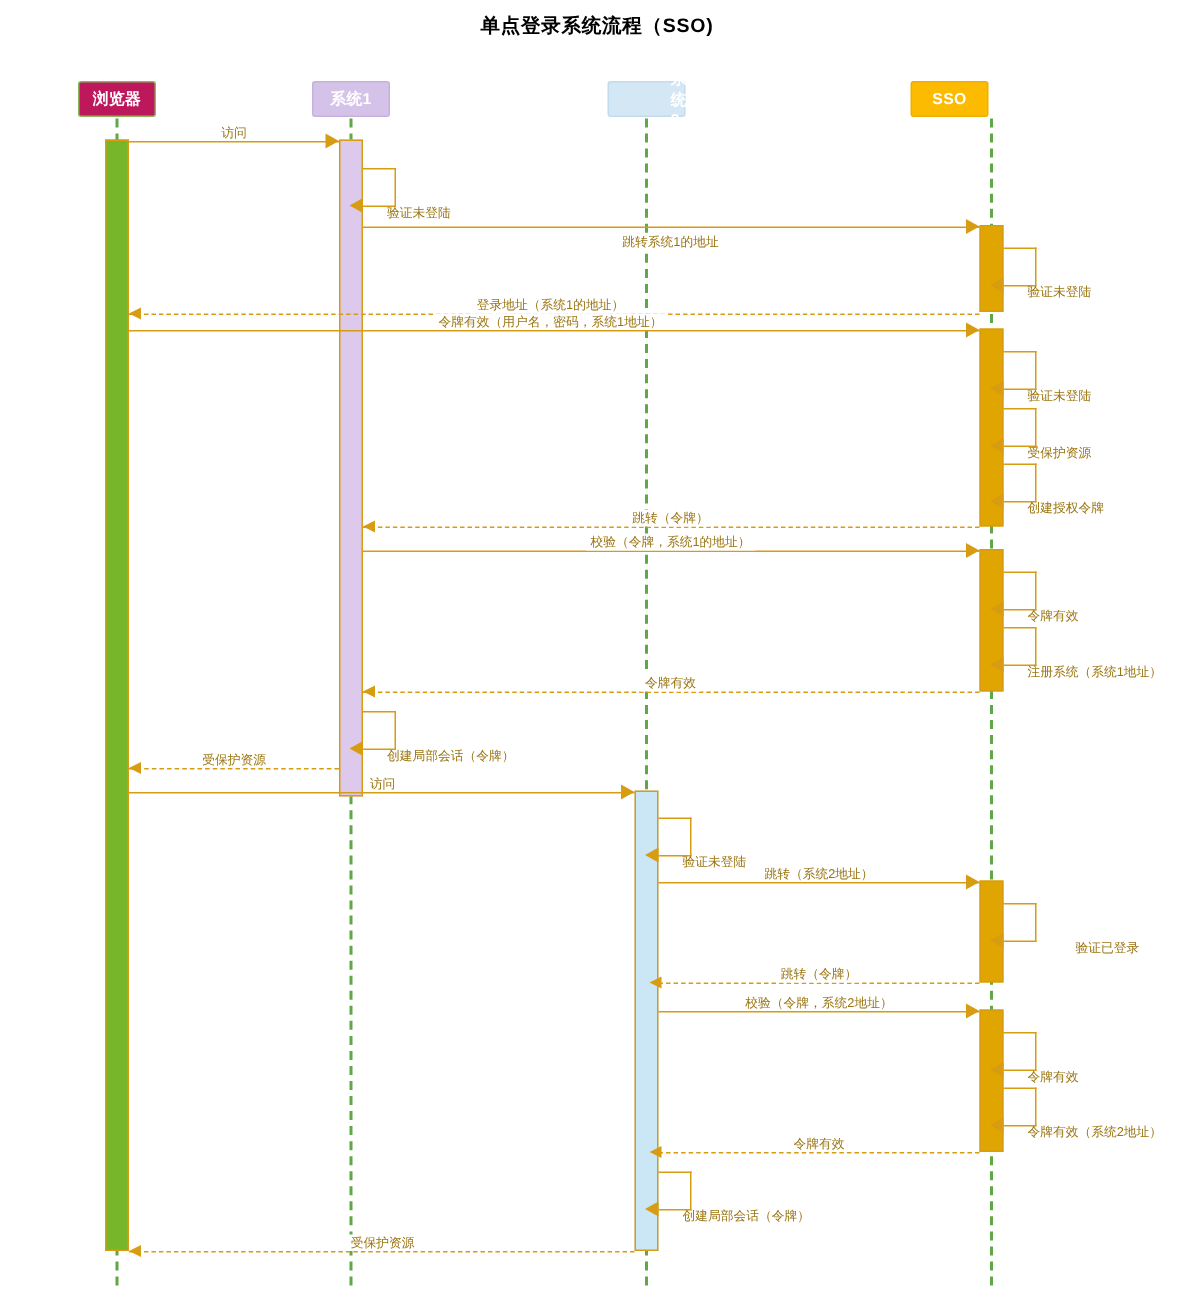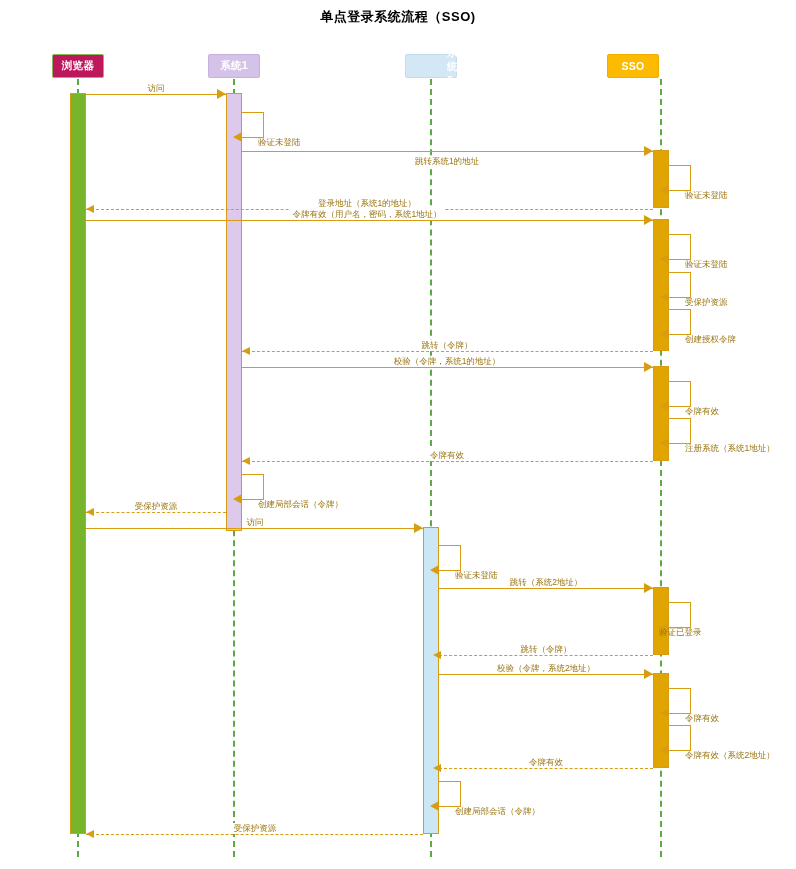--- a/index.html
+++ b/index.html
@@ -247,21 +247,21 @@
   </div>
   <div class="self-label" style="left:455px; top:559px;">验证未登陆</div>
 
   <div class="msg" style="left:439px; top:588px; width:214px;"></div>
   <div class="arrowhead arrow-right" style="left:644px; top:583px;"></div>
   <div class="msg-label" style="left:546px; top:588px;">跳转（系统2地址）</div>
 
   <div class="selfmsg" style="left:669px; top:602px;">
     <div class="sm-arrow"></div>
   </div>
-  <div class="self-label" style="left:659px; top:616px;">验证已登录</div>
+  <div class="self-label" style="left:717px; top:616px;">验证已登录</div>
 
   <div class="msg dashed" style="left:439px; top:655px; width:214px;"></div>
   <div class="arrow-open-left" style="left:433px; top:651px;"></div>
   <div class="msg-label" style="left:546px; top:655px;">跳转（令牌）</div>
 
   <div class="msg" style="left:439px; top:674px; width:214px;"></div>
   <div class="arrowhead arrow-right" style="left:644px; top:669px;"></div>
   <div class="msg-label" style="left:546px; top:674px;">校验（令牌，系统2地址）</div>
 
   <div class="selfmsg" style="left:669px; top:688px;">

